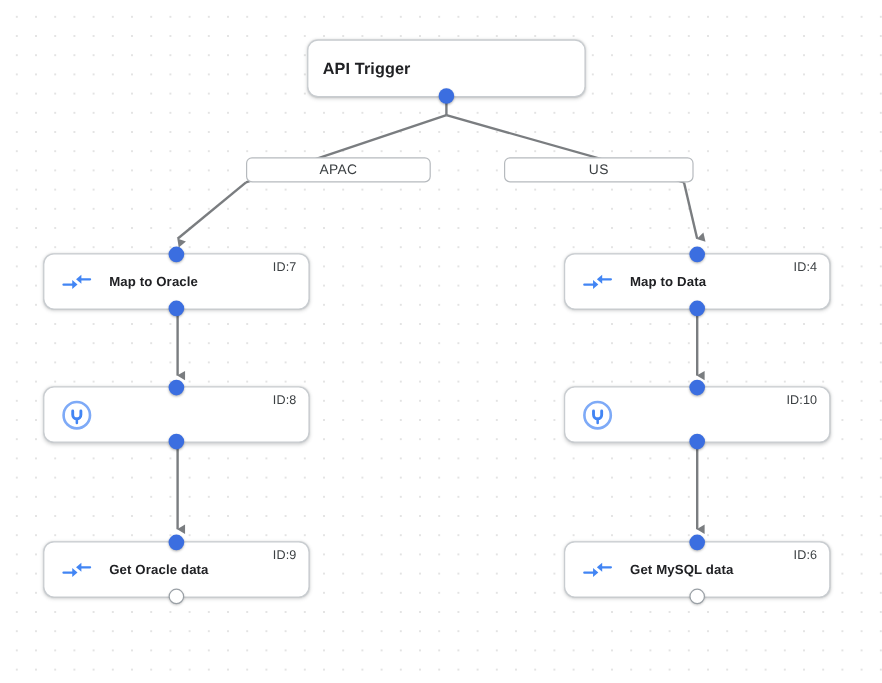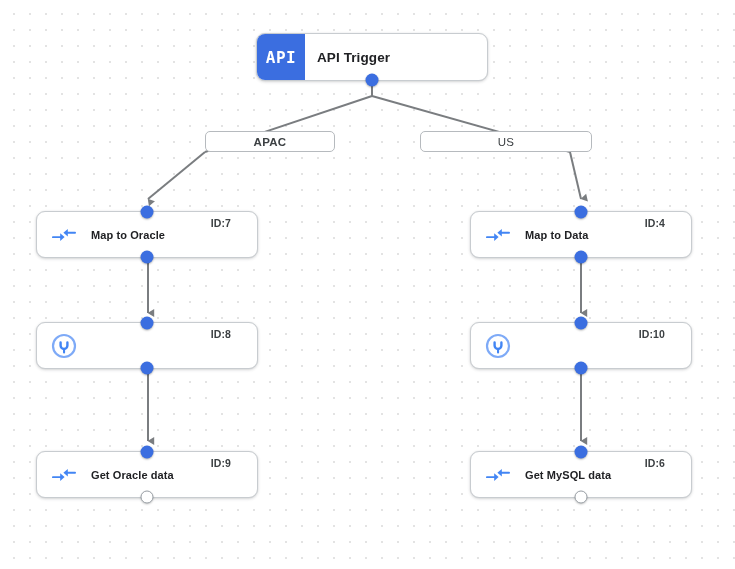--- a/index.html
+++ b/index.html
@@ -57,23 +57,23 @@
     font-size: 11px;
     font-weight: bold;
     color: #202124;
     letter-spacing: 0.1px;
     white-space: nowrap;
   }
 
   .node-id {
     position: absolute;
     top: 5px;
-    right: 26px;
+    right: 10px;
     font-size: 10.5px;
-    font-weight: bold;
+    font-weight: normal;
     color: #3c4043;
     letter-spacing: 0.1px;
   }
 
   
   #node-trigger {
     left: 256px;
     top: 33px;
     width: 232px;
     height: 48px;
@@ -145,22 +145,22 @@
     border: 1px solid #b6babe;
     border-radius: 5px;
     height: 21px;
     display: flex;
     align-items: center;
     justify-content: center;
     font-size: 11.5px;
     color: #3c4043;
     letter-spacing: 0.3px;
   }
-  #branch-apac { left: 205px; top: 131px; width: 130px; font-weight: bold; }
-  #branch-us   { left: 420px; top: 131px; width: 172px; }
+  #branch-apac { left: 205px; top: 131px; width: 154px; }
+  #branch-us   { left: 420px; top: 131px; width: 158px; }
 
   
   .icon-arrows { width: 26px; height: 20px; display:block; }
   .icon-plug   { width: 26px; height: 26px; display:block; }
 </style>
 </head>
 <body>
 
 <div id="canvas">
 
@@ -192,23 +192,20 @@
   </svg>
 
   <div class="branch-label" id="branch-apac">
     <span>APAC</span>
   </div>
   <div class="branch-label" id="branch-us">
     <span>US</span>
   </div>
 
   <div class="node" id="node-trigger">
-    <div class="api-badge">
-      <span>API</span>
-    </div>
     <span class="node-label">API Trigger</span>
     <span class="port port-out port-bottom"></span>
   </div>
 
   <div class="node proc-node col-left row-1">
     <span class="node-icon">
       <svg class="icon-arrows" viewBox="0 0 26 20">
         <g fill="#4285f4">
           <rect x="1" y="11.2" width="9.5" height="1.9" rx="0.9"></rect>
           <path d="M9.2,8.3 L13.6,12.1 L9.2,15.9 Z"></path>

